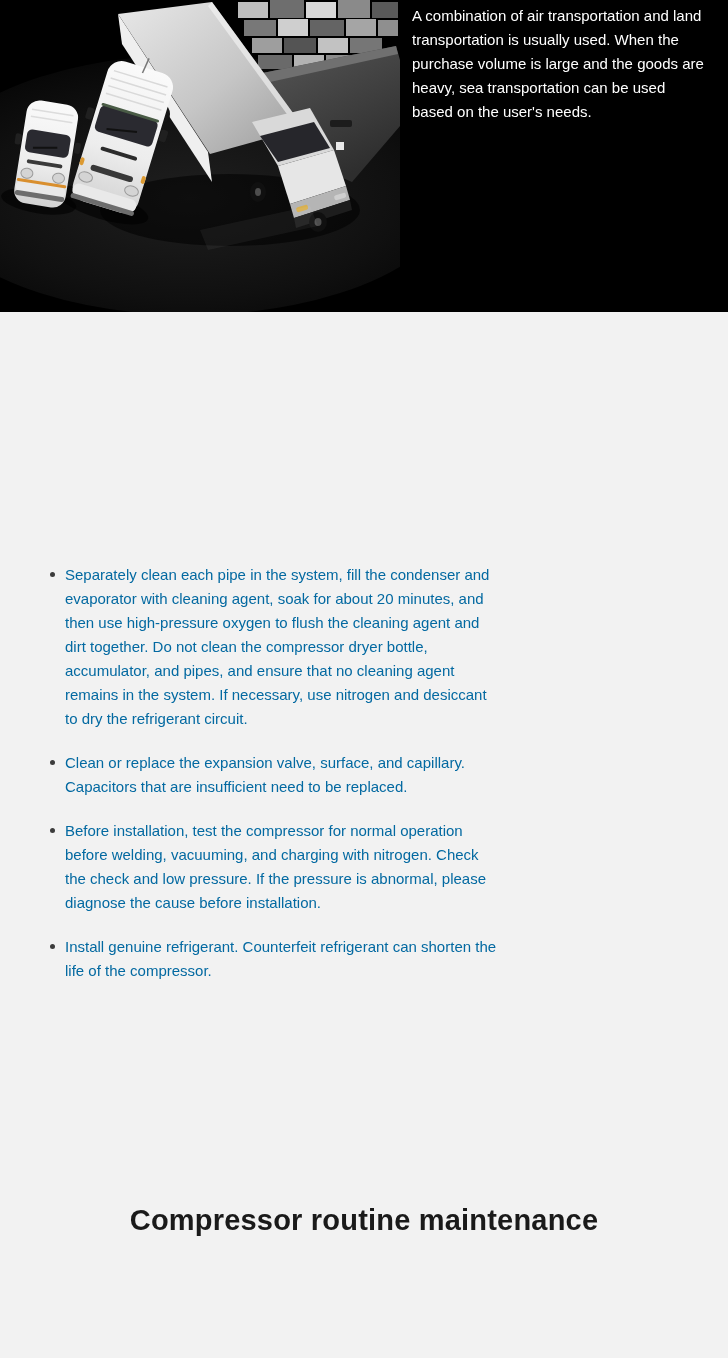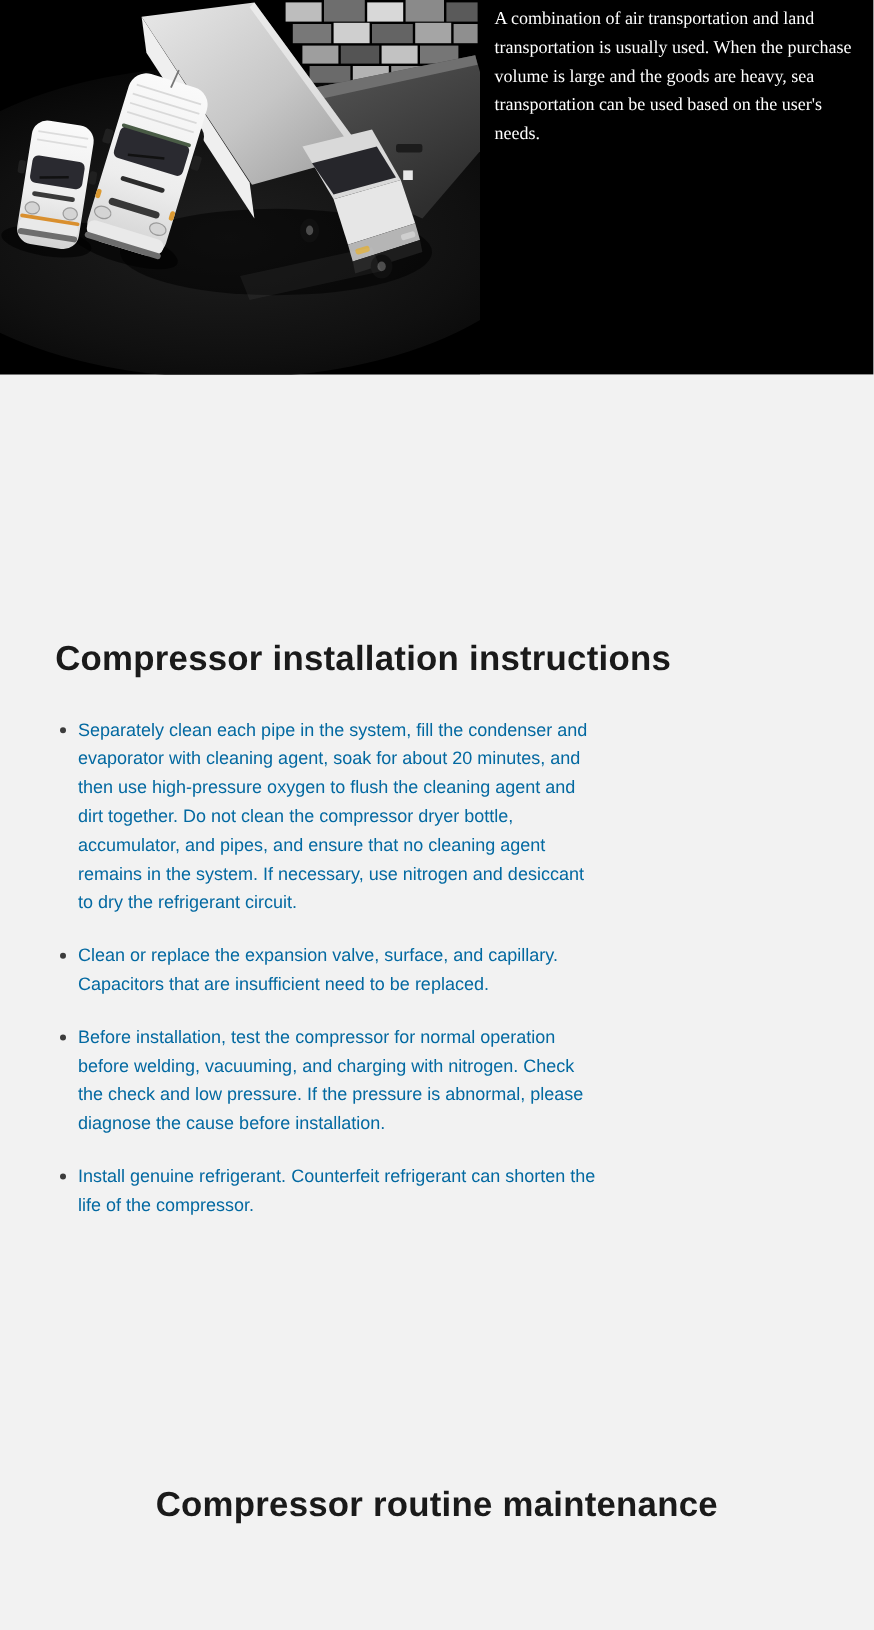--- a/index.html
+++ b/index.html
@@ -12,21 +12,20 @@
     font-family: "Liberation Sans", "DejaVu Sans", sans-serif;
   }
   .page { width: 728px; height: 1358px; }
 
   
   .hero {
     position: relative;
     width: 728px;
     height: 312px;
     background: #000;
-    font-family: Liberation Serif, serif;
   }
   .hero-photo {
     position: absolute;
     left: 0; top: 0;
     width: 400px; height: 312px;
   }
   .hero-text {
     position: absolute;
     left: 412px;
     top: 4px;
@@ -225,21 +224,20 @@
           <rect x="73" y="138" width="6" height="11" rx="2" fill="#202020"></rect>
         </g>
       </svg>
     </div>
 
     <p class="hero-text">A combination of air transportation and land transportation is usually used. When the purchase volume is large and the goods are heavy, sea transportation can be used based on the user's needs.</p>
   </section>
 
   <main class="main">
 
-    <h1 class="section-title">Compressor installation instructions</h1>
 
     <ul class="bullet-list">
       <li>
         <span class="dot"></span>
         <span>Separately clean each pipe in the system, fill the condenser and evaporator with cleaning agent, soak for about 20 minutes, and then use high-pressure oxygen to flush the cleaning agent and dirt together. Do not clean the compressor dryer bottle, accumulator, and pipes, and ensure that no cleaning agent remains in the system. If necessary, use nitrogen and desiccant to dry the refrigerant circuit.</span>
       </li>
       <li>
         <span class="dot"></span>
         <span>Clean or replace the expansion valve, surface, and capillary. Capacitors that are insufficient need to be replaced.</span>
       </li>

